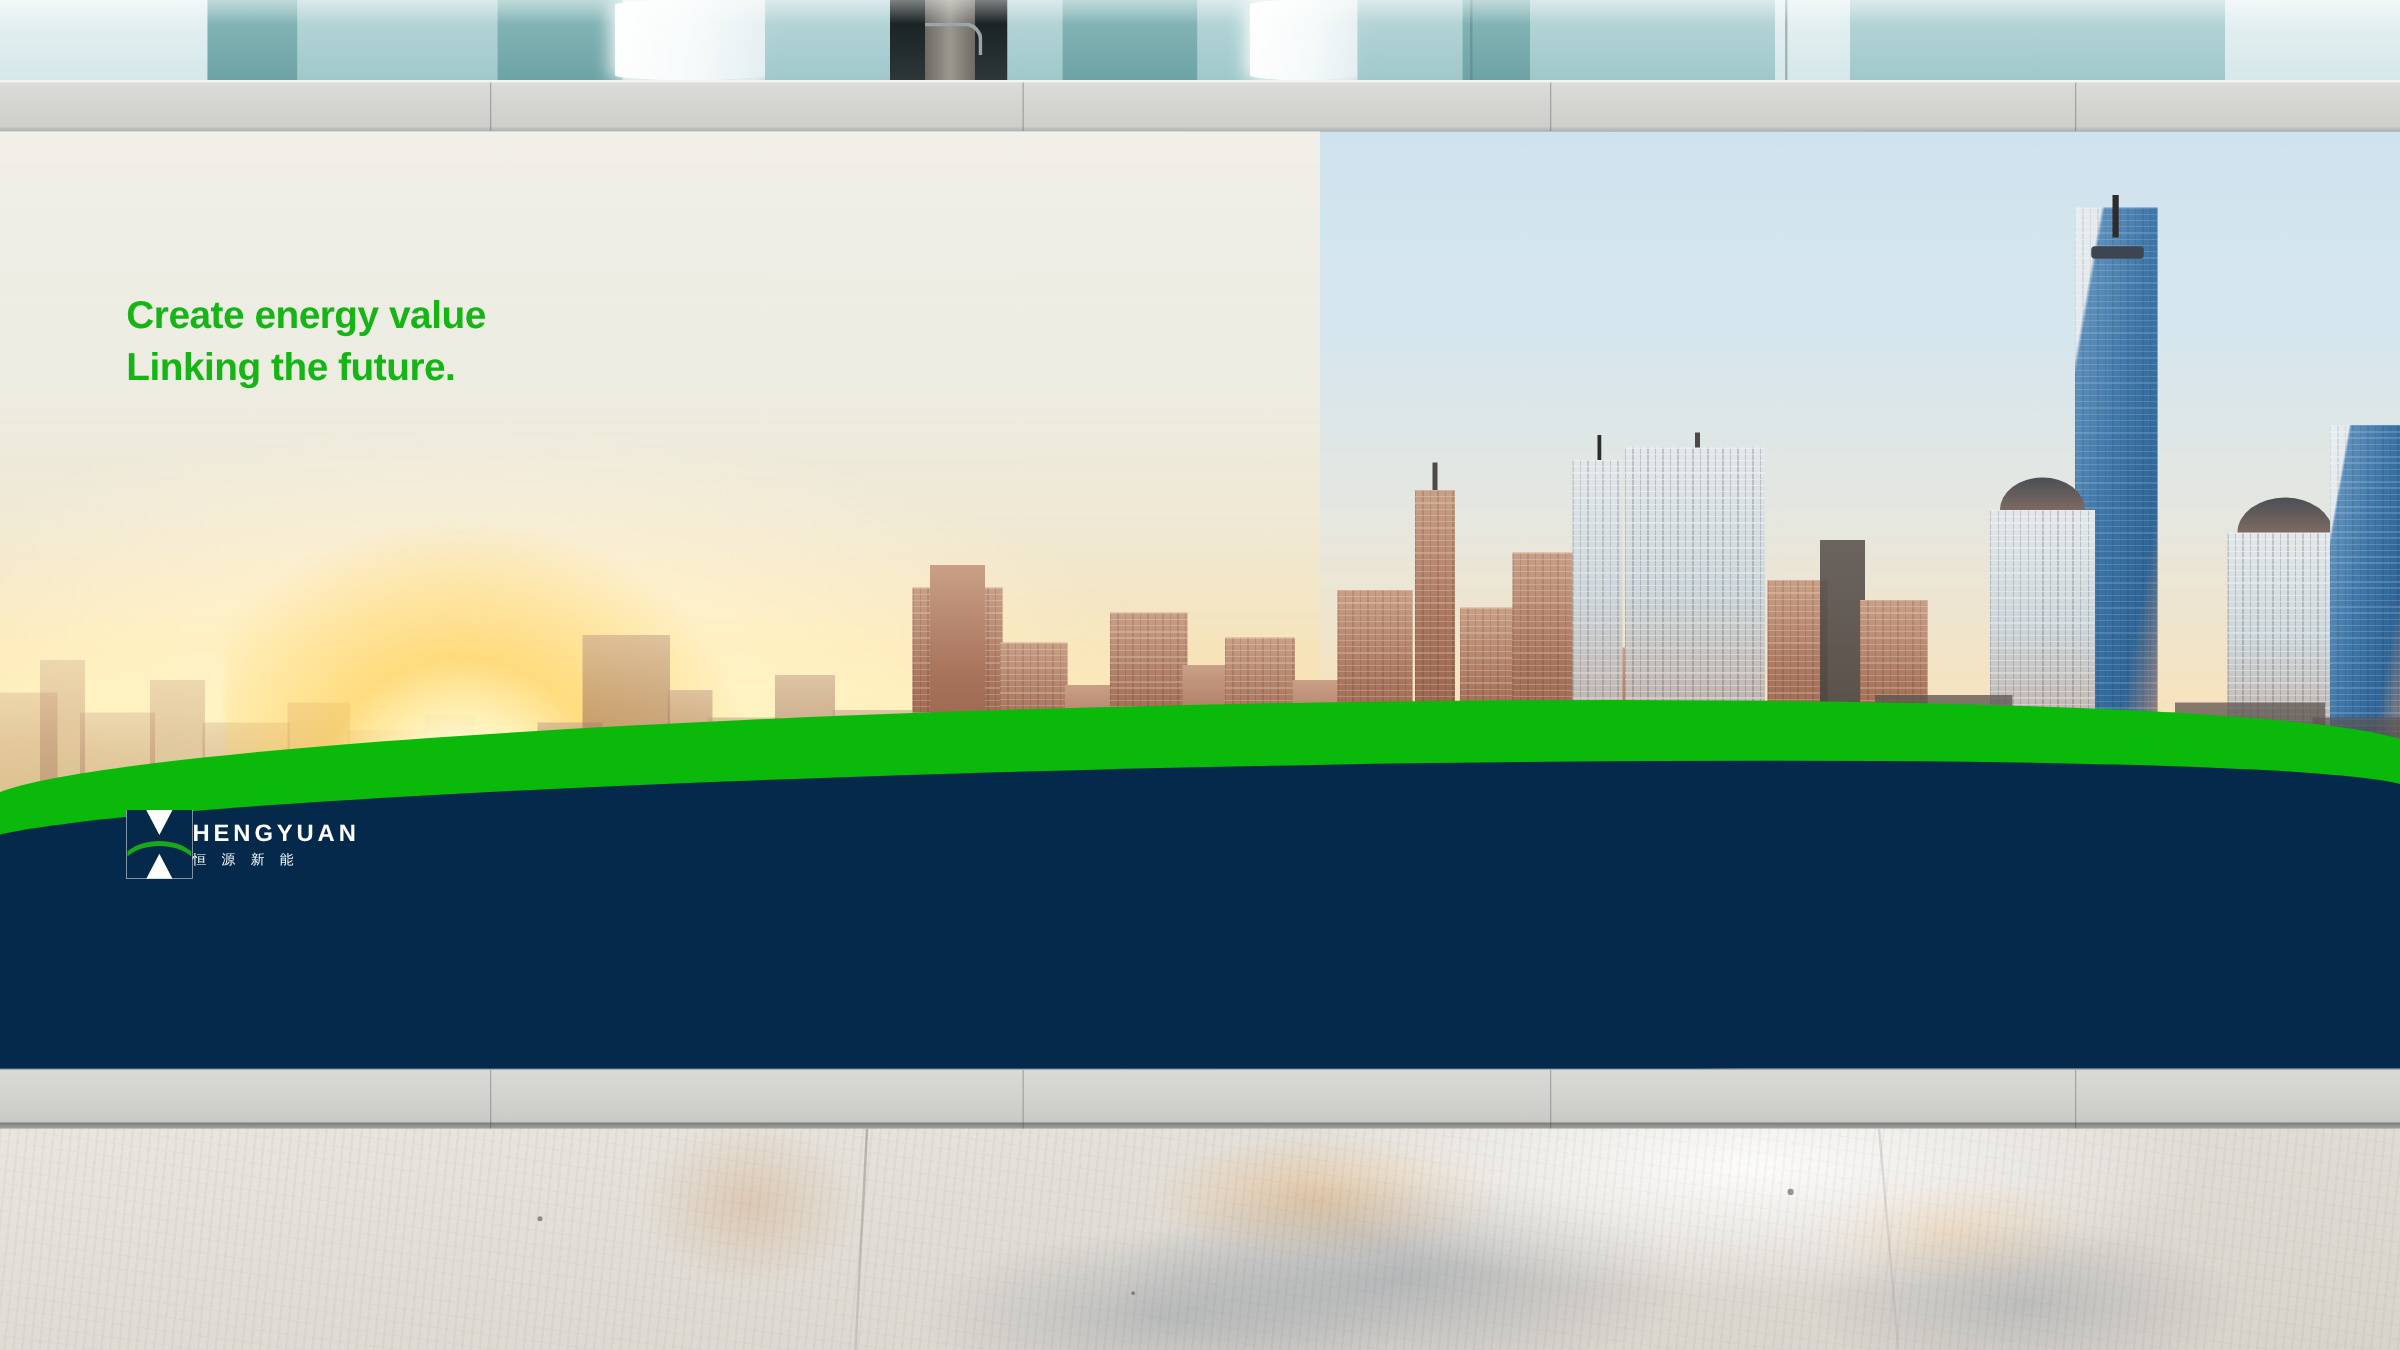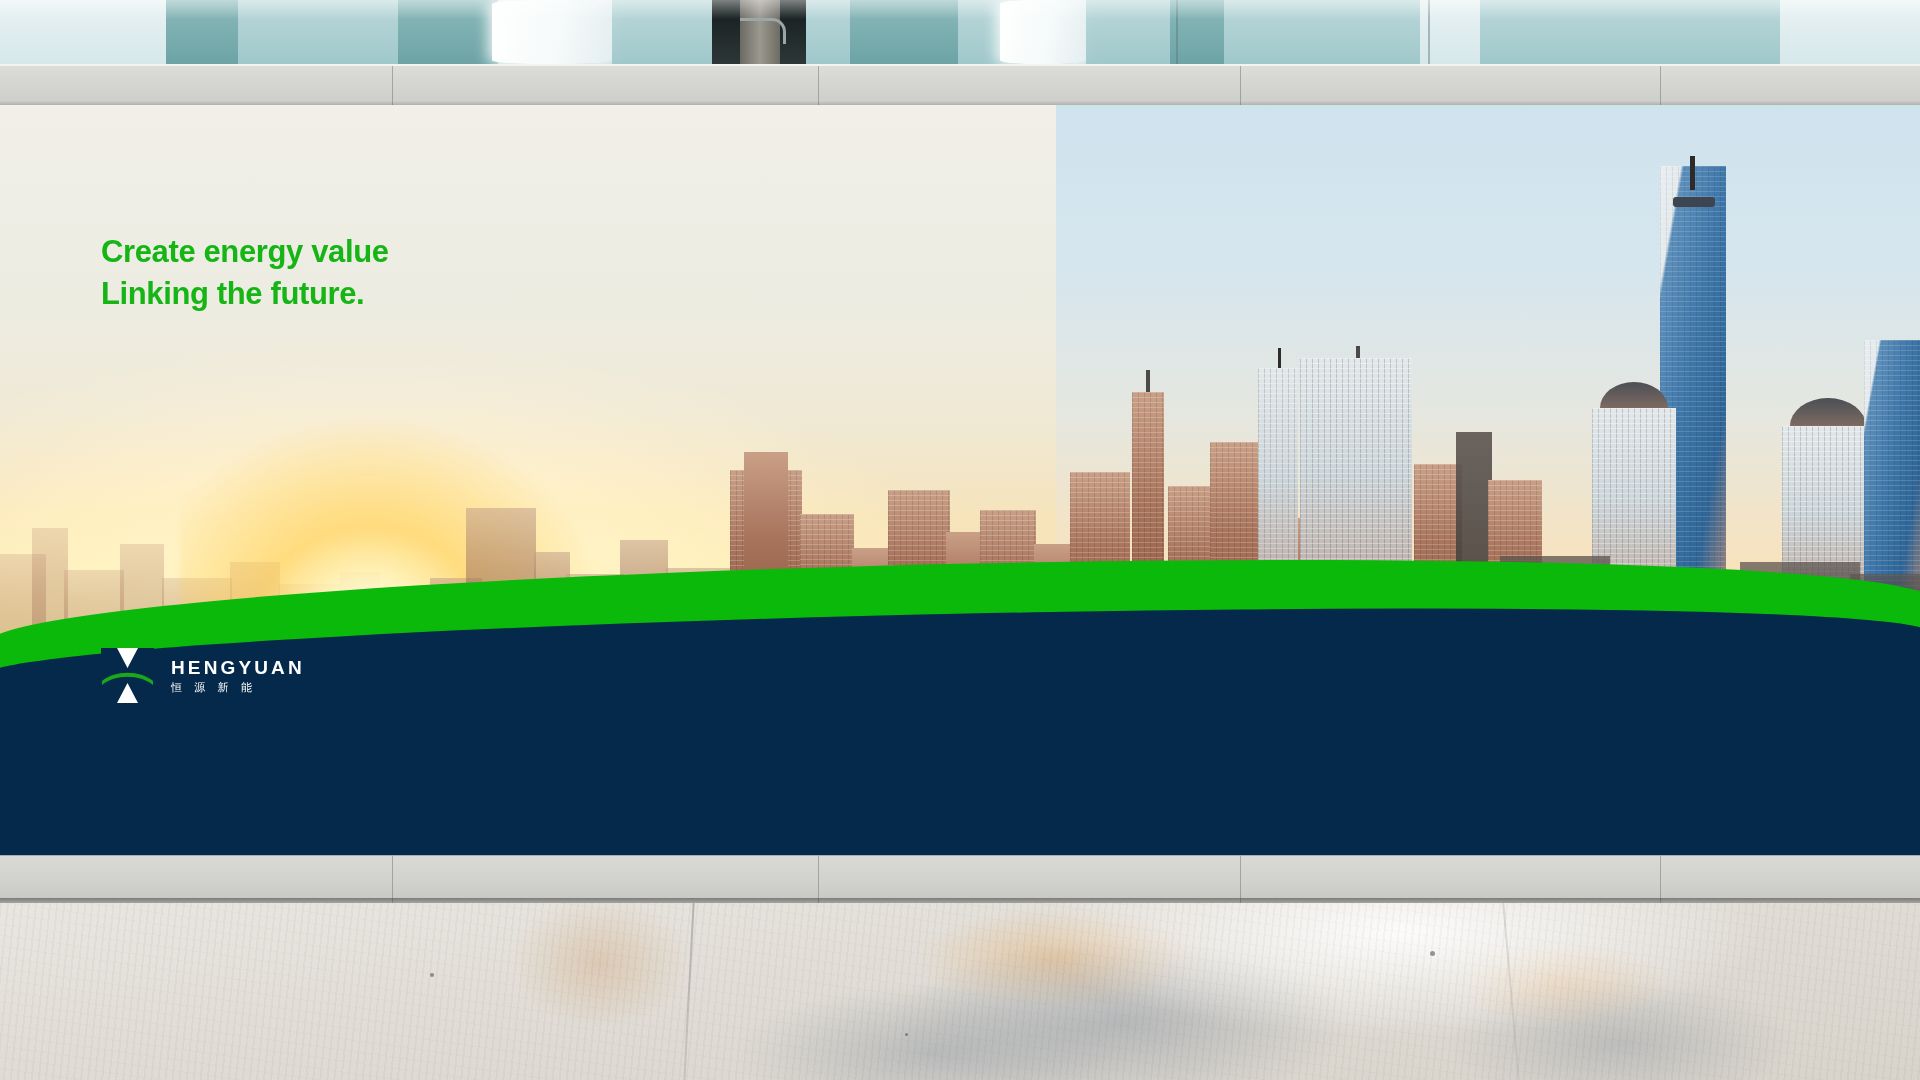--- a/index.html
+++ b/index.html
@@ -154,21 +154,21 @@
   .headline-en{
     position:absolute; left:101px; top:126px; z-index:6;
     color:#16B516; font-weight:700; font-size:31px; line-height:1.36;
     letter-spacing:-.012em; white-space:pre-line;
     font-family:"Liberation Sans","DejaVu Sans",sans-serif;
   }
 
   
   .logo-lockup{
     position:absolute; left:101px; top:543px; z-index:7;
-    display:flex; align-items:center; gap:17px;
+    display:flex; align-items:center; 
   }
   .logo-mark{
     position:relative; width:53px; height:55px; background:#ffffff;
     flex:0 0 auto; overflow:hidden;
   }
   .logo-mark svg{ display:block; width:53px; height:55px; }
   .logo-word{ display:flex; flex-direction:column; gap:5px; }
   .logo-en{
     color:#ffffff; font-weight:700; font-size:19px; letter-spacing:.165em;
     line-height:1; font-family:"Liberation Sans","DejaVu Sans",sans-serif;

